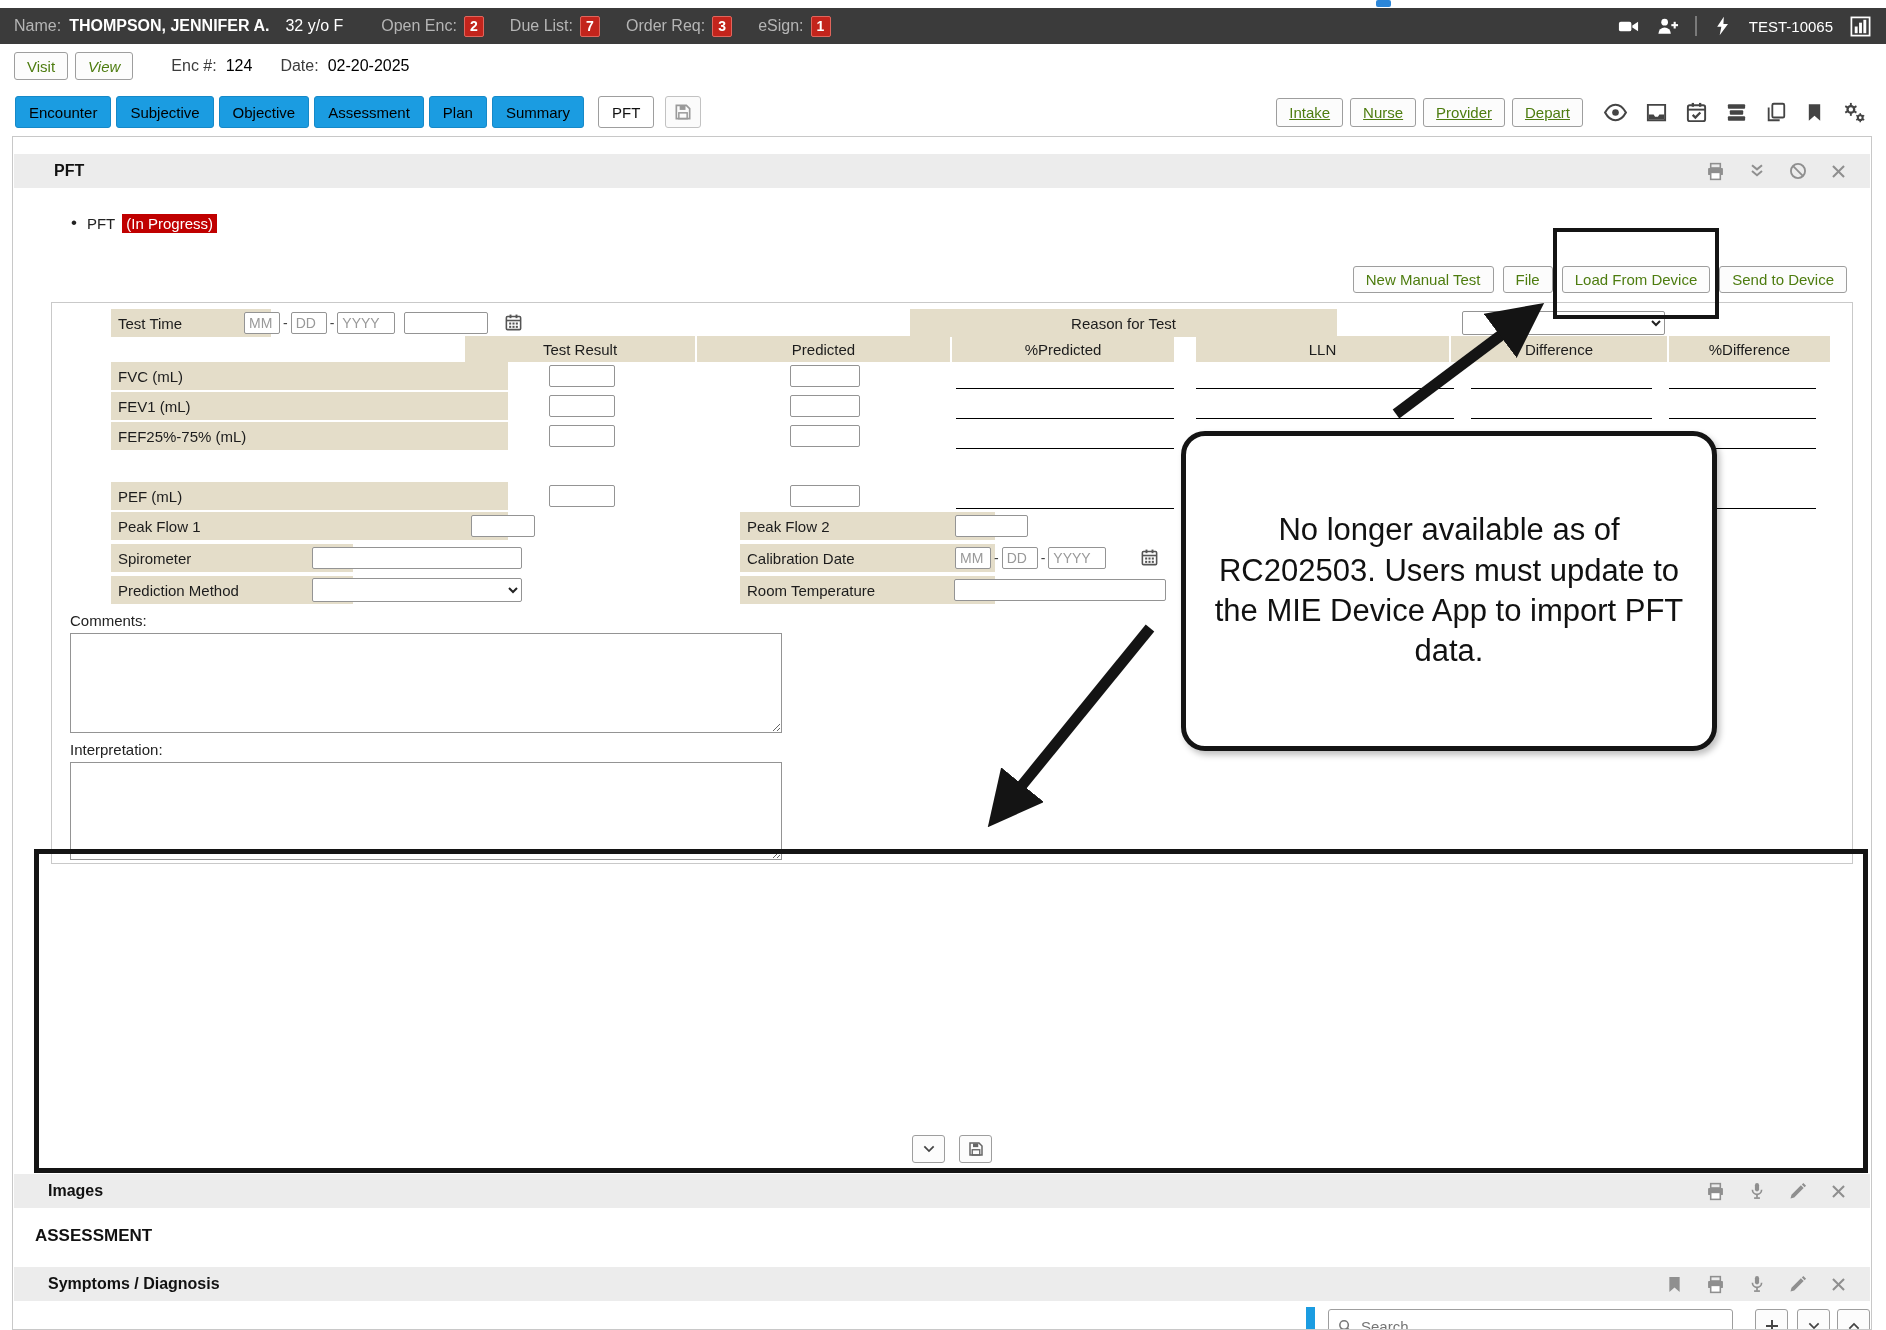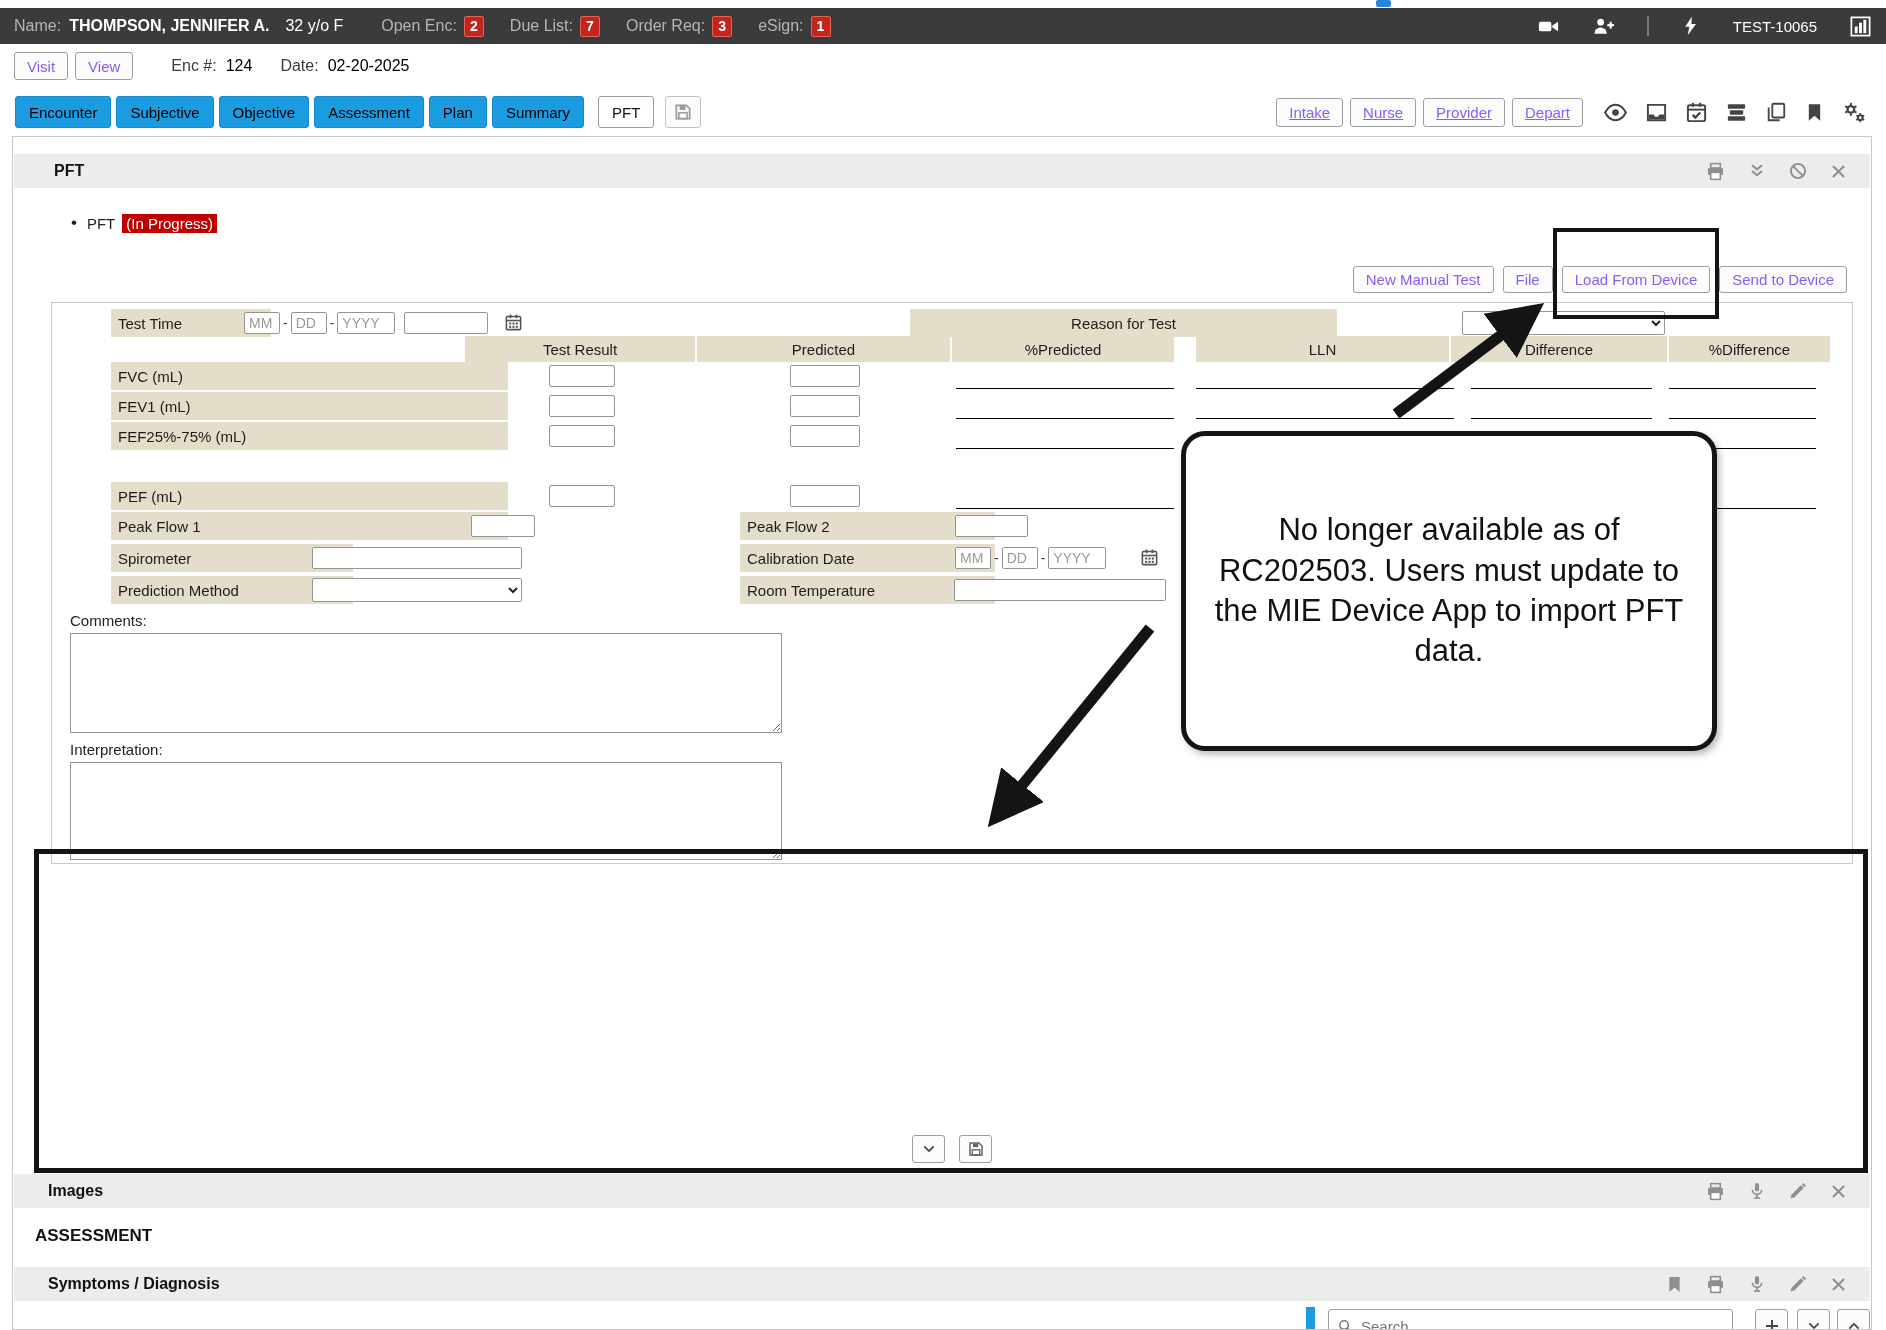--- a/index.html
+++ b/index.html
@@ -12,30 +12,30 @@
   .sliver-frag { position:absolute; left:1376px; top:0; width:15px; height:7px; background:#2b86d9; border-radius:2px; }
   .topbar { position:absolute; left:0; top:8px; width:100%; height:36px; background:#3b3b3b;
             display:flex; align-items:center; padding:0 14px; font-size:16px; color:#eee; }
   .tb-label { color:#b5b5b5; }
   .tb-value { color:#fff; font-weight:bold; margin-left:8px; }
   .tb-age { color:#fff; margin-left:16px; }
   .tb-counters { display:flex; align-items:center; gap:26px; margin-left:38px; }
   .tb-counter { display:flex; align-items:center; gap:7px; }
   .badge { min-width:20px; height:21px; line-height:19px; text-align:center; background:#c3241c;
            border:1px solid #e0655c; color:#fff; font-weight:bold; font-size:14px; padding:0 4px; border-radius:2px; }
-  .tb-right { margin-left:auto; display:flex; align-items:center; gap:32px; }
+  .tb-right { margin-left:auto; display:flex; align-items:center; gap:16px; }
   .tb-divider { width:2px; height:20px; background:#7a7a7a; }
   .tb-sysid { color:#fff; font-size:15px; }
   .icowrap { display:inline-flex; align-items:center; justify-content:center; background:none; border:none; cursor:default; }
 
   
   .encbar { position:absolute; left:0; top:44px; width:100%; height:44px; background:#fff;
             display:flex; align-items:center; padding:0 14px; font-size:16px; }
   .btn { display:inline-flex; align-items:center; justify-content:center; background:#fcfcfc;
-         border:1px solid #9e9e9e; border-radius:3px; font-size:15px; color:#8b5cf6;
+         border:1px solid #9e9e9e; border-radius:3px; font-size:15px; color:#4d7c0f;
          padding:0 12px; height:27px; cursor:default; white-space:nowrap; font-family:inherit; }
   .encbar .btn { height:28px; }
   .enc-label { color:#3c3c3c; margin-left:38px; }
   .enc-value { color:#000; margin-left:9px; }
   .date-label { color:#3c3c3c; margin-left:28px; }
   .date-value { color:#000; margin-left:9px; }
 
   
   .navbar { position:absolute; left:0; top:88px; width:100%; height:48px; display:flex; align-items:center; padding:0 15px; }
   .tabs-left { display:flex; align-items:center; gap:5px; }
@@ -178,21 +178,21 @@
             <rect x="6" y="12" width="3" height="7" fill="#fff"></rect>
             <rect x="10.5" y="8" width="3" height="11" fill="#fff"></rect>
             <rect x="15" y="5" width="3" height="14" fill="#fff"></rect>
           </svg>
       </span>
     </div>
   </div>
 
   <div class="encbar">
     <button class="btn">Visit</button>
-    <button class="btn" style="margin-left:7px;">View</button>
+    <button class="btn" style="margin-left:7px;font-style:italic;">View</button>
     <span class="enc-label">Enc #:</span>
     <span class="enc-value">124</span>
     <span class="date-label">Date:</span>
     <span class="date-value">02-20-2025</span>
   </div>
 
   <div class="navbar">
     <div class="tabs-left">
       <button class="tabbtn">Encounter</button>
       <button class="tabbtn">Subjective</button>

